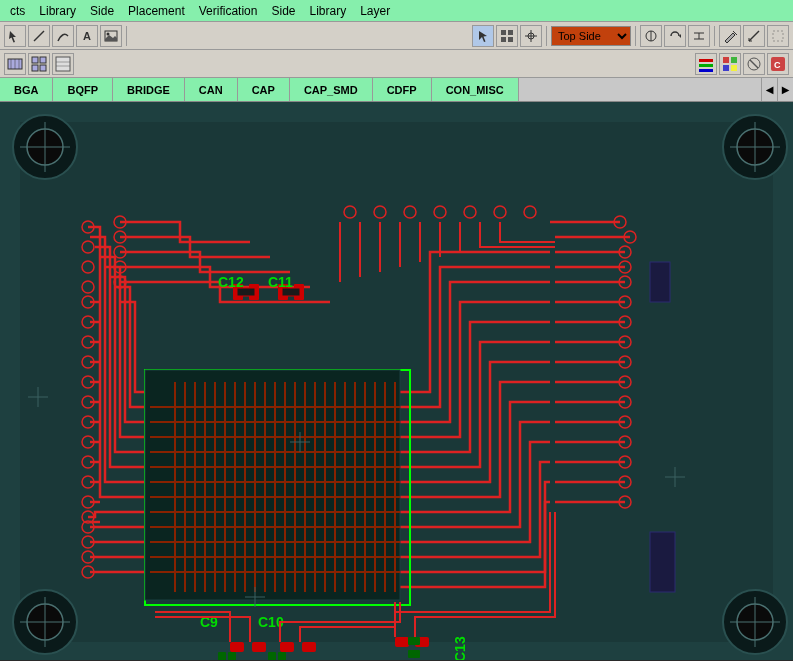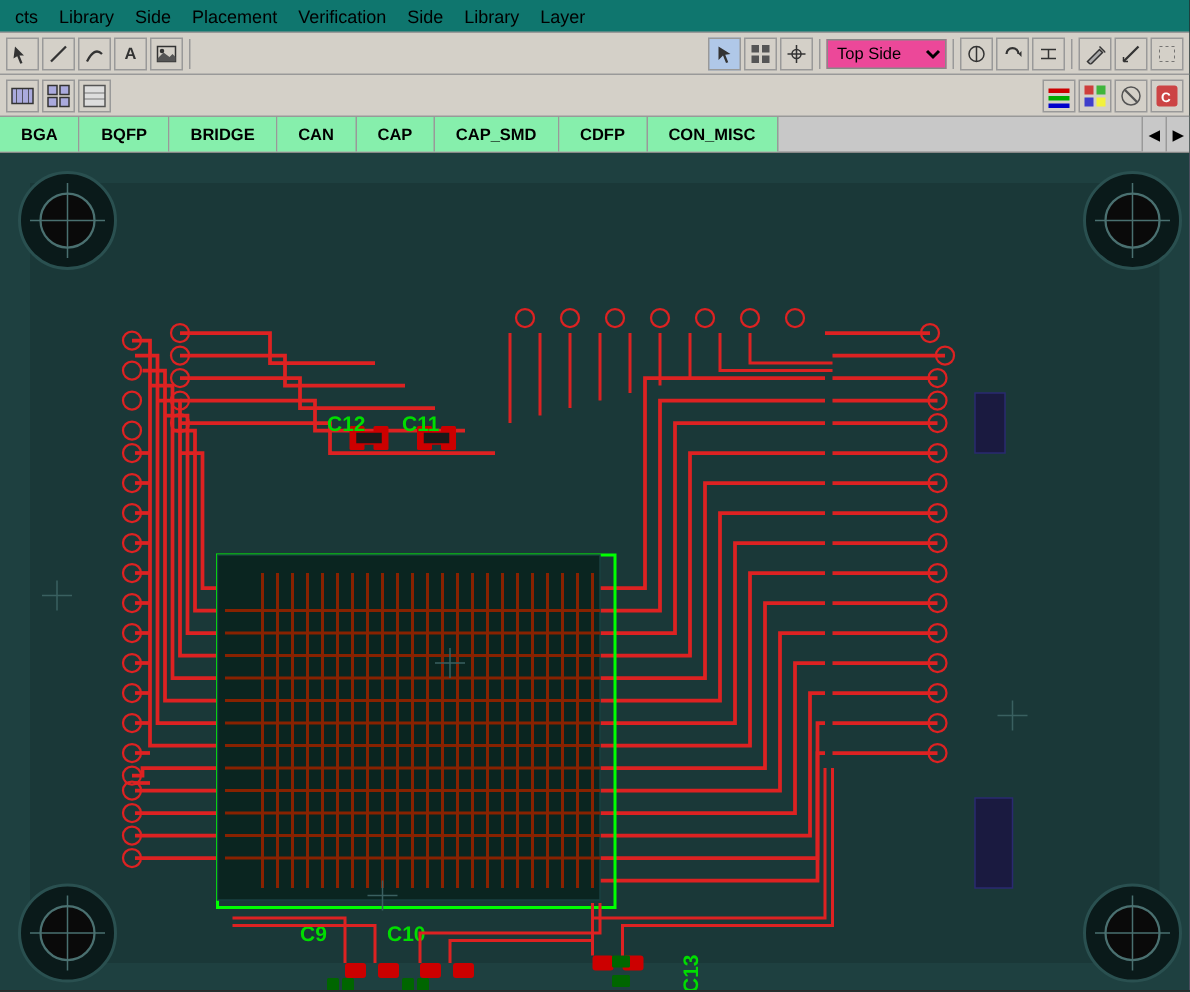--- a/index.html
+++ b/index.html
@@ -2,21 +2,21 @@
 <html><head>
   <meta charset="utf-8">
   <style>
     * { margin: 0; padding: 0; box-sizing: border-box; }
     body { width: 793px; height: 661px; overflow: hidden; background: #2a2a2a; font-family: 'Segoe UI', Arial, sans-serif; font-size: 12px; }
 
     
     #menubar {
       display: flex;
       align-items: center;
-      background: #0f766e;
+      background: #86efac;
       height: 22px;
       border-bottom: 1px solid #999;
       padding: 0 4px;
       gap: 2px;
     }
     .menu-item {
       padding: 2px 6px;
       cursor: pointer;
       font-size: 12px;
       color: #000;
@@ -56,21 +56,21 @@
       color: #333;
     }
     .toolbar-separator {
       width: 1px;
       height: 20px;
       background: #999;
       margin: 0 2px;
     }
     .toolbar-select {
       height: 20px;
-      background: #ec4899;
+      background: #c2410c;
       border: 1px solid #888;
       font-size: 11px;
       padding: 0 2px;
       cursor: pointer;
     }
 
     
     #layer-tabs {
       display: flex;
       align-items: center;
@@ -102,21 +102,21 @@
       display: flex;
       align-items: center;
       justify-content: center;
       font-size: 10px;
     }
 
     
     #pcb-canvas {
       width: 793px;
       height: 558px;
-      background: #f0abfc;
+      background: #fef9c3;
       position: relative;
       overflow: hidden;
     }
 
     
     #pcb-svg {
       position: absolute;
       top: 0; left: 0;
       width: 100%; height: 100%;
     }

